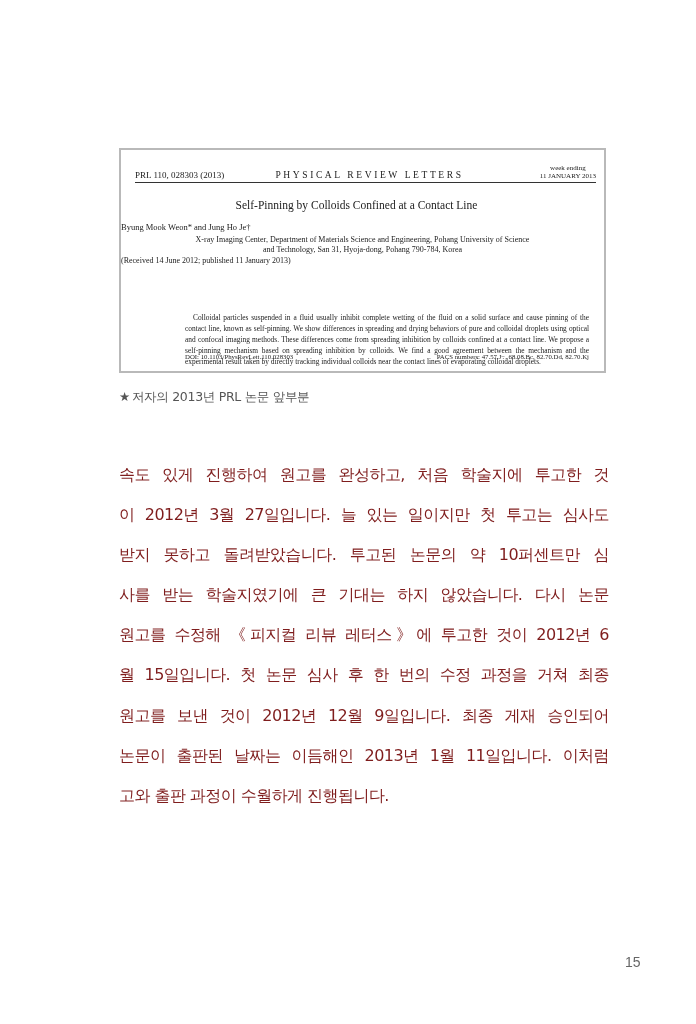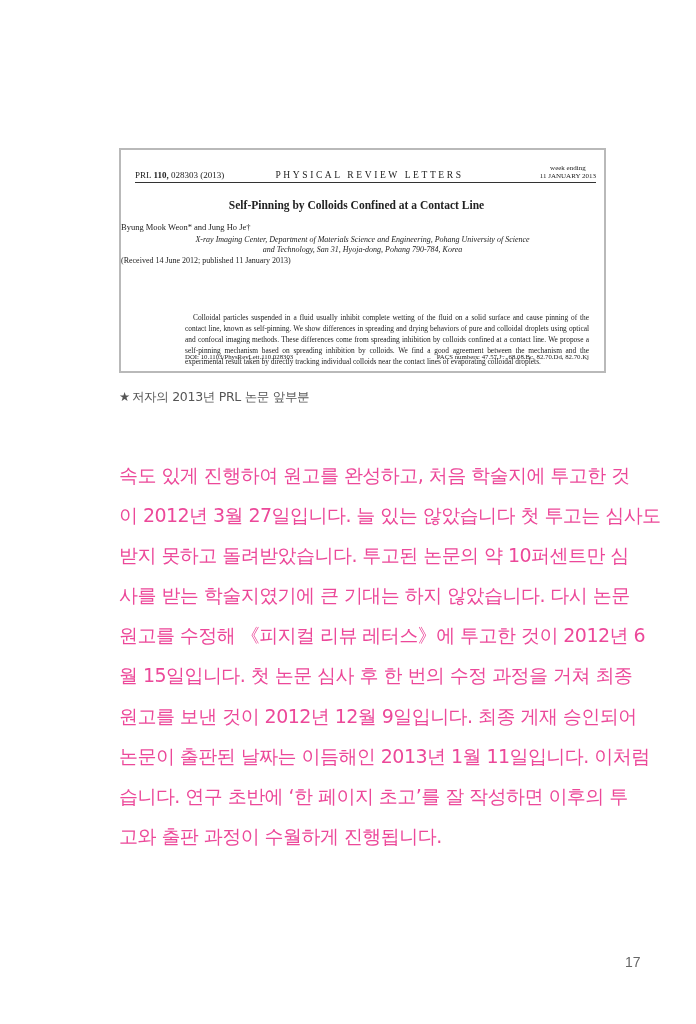--- a/index.html
+++ b/index.html
@@ -35,21 +35,21 @@
       top: 12px;
       height: 20px;
       border-bottom: 1px solid #333;
     }
     .paper-header .left {
       position: absolute;
       left: 0;
       bottom: 2px;
       font-size: 9px;
     }
-    .paper-header .left b { font-weight: bold; }
+    .paper-header .left b { font-weight: normal; }
     .paper-header .center {
       position: absolute;
       left: 0;
       right: 0;
       bottom: 2px;
       text-align: center;
       font-size: 9.5px;
       letter-spacing: 2.6px;
       padding-left: 8px;
     }
@@ -61,38 +61,37 @@
       text-align: center;
       line-height: 8px;
     }
     .paper-title {
       position: absolute;
       left: 0;
       right: 12px;
       top: 49px;
       text-align: center;
       font-size: 11.5px;
-      font-weight: bold;
+      font-weight: normal;
     }
     .paper-authors {
       position: absolute;
       left: 0;
       right: 0;
       top: 72px;
       text-align: left;
       font-size: 8.5px;
     }
     .paper-affil {
       position: absolute;
       left: 0;
       right: 0;
       top: 85px;
       text-align: center;
       font-size: 8px;
-      font-style: italic;
       line-height: 10px;
     }
     .paper-received {
       position: absolute;
       left: 0;
       right: 0;
       top: 106px;
       font-size: 8px;
     }
     .paper-abstract {
@@ -128,22 +127,22 @@
 
     .body-text {
       position: absolute;
       left: 119px;
       top: 455px;
       width: 490px;
     }
     .body-line {
       height: 40.1px;
       line-height: 40px;
-      font-size: 19px;
-      color: #ec4899;
+      font-size: 16px;
+      color: #7f1d1d;
       white-space: nowrap;
       letter-spacing: -0.55px;
       text-align: justify;
       text-align-last: justify;
     }
     .body-line.last { text-align-last: left; }
 
     .page-number {
       position: absolute;
       left: 625px;
@@ -175,24 +174,23 @@
     <span class="pacs">PACS numbers: 47.57.J−, 68.08.Bc, 82.70.Dd, 82.70.Kj</span>
   </div>
 </div>
 
 <div class="caption">
   <span class="star">★</span><span>저자의 2013년 PRL 논문 앞부분</span>
 </div>
 
 <div class="body-text">
   <div class="body-line">속도 있게 진행하여 원고를 완성하고, 처음 학술지에 투고한 것</div>
-  <div class="body-line">이 2012년 3월 27일입니다. 늘 있는 않았습니다 첫 투고는 심사도</div>
+  <div class="body-line">이 2012년 3월 27일입니다. 늘 있는 일이지만 첫 투고는 심사도</div>
   <div class="body-line">받지 못하고 돌려받았습니다. 투고된 논문의 약 10퍼센트만 심</div>
   <div class="body-line">사를 받는 학술지였기에 큰 기대는 하지 않았습니다. 다시 논문</div>
   <div class="body-line">원고를 수정해 《피지컬 리뷰 레터스》에 투고한 것이 2012년 6</div>
   <div class="body-line">월 15일입니다. 첫 논문 심사 후 한 번의 수정 과정을 거쳐 최종</div>
   <div class="body-line">원고를 보낸 것이 2012년 12월 9일입니다. 최종 게재 승인되어</div>
   <div class="body-line">논문이 출판된 날짜는 이듬해인 2013년 1월 11일입니다. 이처럼</div>
-  <div class="body-line">습니다. 연구 초반에 ‘한 페이지 초고’를 잘 작성하면 이후의 투</div>
   <div class="body-line last">고와 출판 과정이 수월하게 진행됩니다.</div>
 </div>
 
-<div class="page-number">17</div>
+<div class="page-number">15</div>
 
 </body></html>

